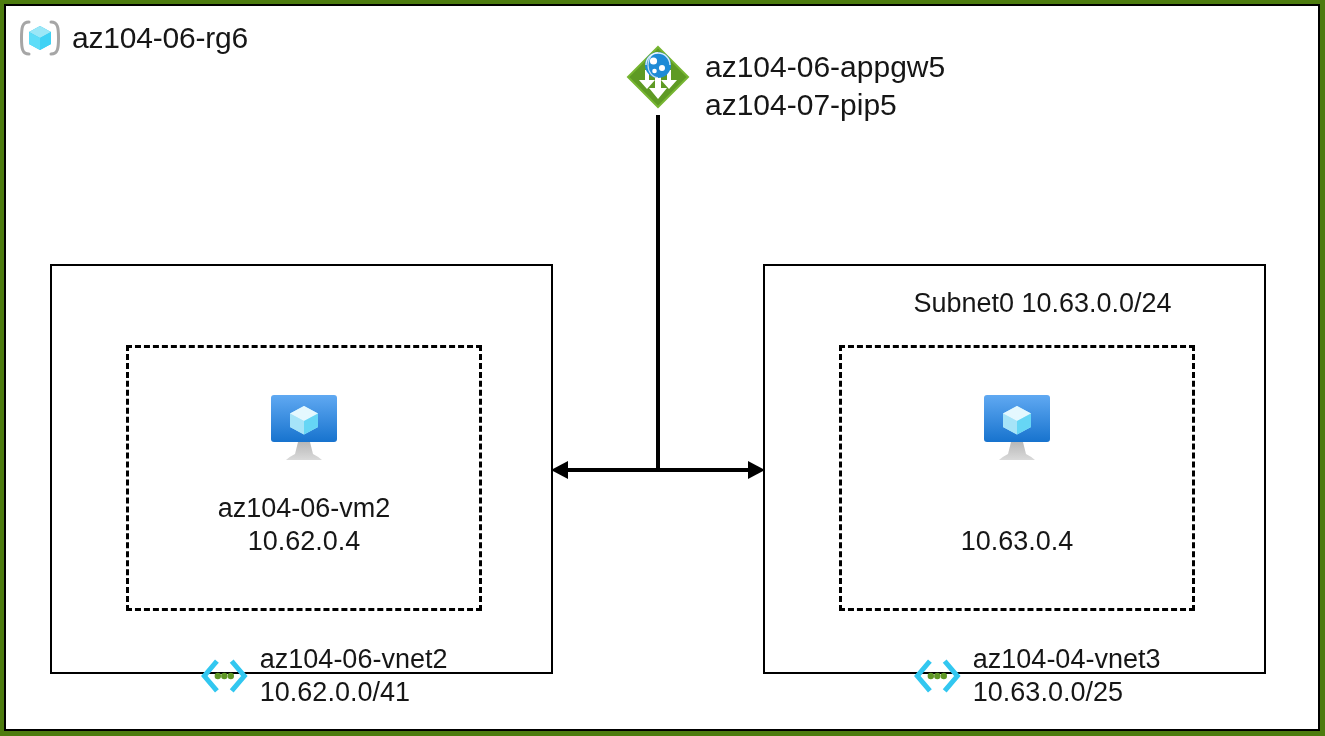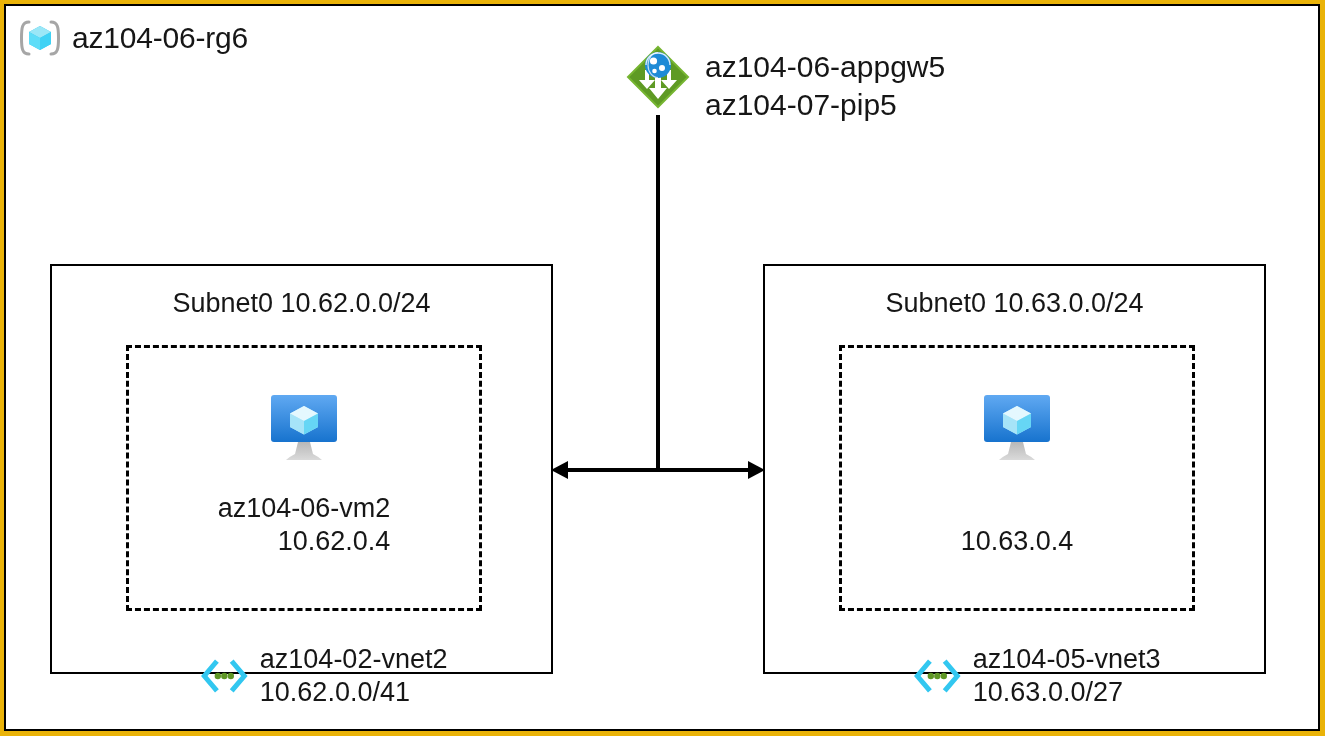--- a/index.html
+++ b/index.html
@@ -8,21 +8,21 @@
     background: #ffffff;
   }
   body {
     font-family: "Liberation Sans", sans-serif;
     color: #1a1a1a;
   }
   #canvas {
     position: relative;
     width: 1325px;
     height: 736px;
-    background: #eab308;
+    background: #4d7c0f;
     overflow: hidden;
   }
   .rg-frame {
     position: absolute;
     left: 4px;
     top: 4px;
     width: 1316px;
     height: 727px;
     border: 2px solid #000000;
     box-sizing: border-box;
@@ -42,21 +42,21 @@
     letter-spacing: -0.2px;
     white-space: nowrap;
   }
   .vnet-box {
     position: absolute;
     border: 2px solid #000000;
     box-sizing: border-box;
     background: #ffffff;
   }
   #vnet-left  { left: 50px;  top: 264px; width: 503px; height: 410px; }
-  #vnet-right { left: 763px; top: 264px; width: 503px; height: 410px; }
+  #vnet-right { left: 763px; top: 264px; width: 503px; height: 410px; padding-left: 28px; }
 
   .subnet-label {
     position: absolute;
     width: 100%;
     top: 22px;
     text-align: center;
     font-size: 27px;
     color: #161616;
     white-space: nowrap;
   }
@@ -74,21 +74,21 @@
     position: absolute;
     left: 0;
     top: 38px;
     width: 100%;
     display: flex;
     flex-direction: column;
     align-items: center;
   }
   .vm-caption {
     margin-top: 22px;
-    text-align: right;
+    text-align: center;
     font-size: 27px;
     line-height: 1.22;
     color: #161616;
     white-space: nowrap;
   }
 
   
   .vnet-badge {
     position: absolute;
     display: flex;
@@ -180,21 +180,20 @@
 
       <line x1="658" y1="115" x2="658" y2="470" stroke="#000000" stroke-width="4"></line>
 
       <line x1="560" y1="470" x2="756" y2="470" stroke="#000000" stroke-width="4"></line>
       <polygon points="551,470 568,461 568,479" fill="#000000"></polygon>
       <polygon points="765,470 748,461 748,479" fill="#000000"></polygon>
     </svg>
   </div>
 
   <div class="vnet-box" id="vnet-left">
-    <div class="subnet-label">Subnet0 10.62.0.0/24</div>
 
     <div class="subnet-box">
       <div class="vm-stack">
         <span>
           <svg width="84" height="84" viewBox="0 0 84 84" aria-hidden="true">
             <defs>
               <linearGradient id="vmScreen2" x1="0" y1="0" x2="0" y2="1">
                 <stop offset="0%" stop-color="#60A9F2"></stop>
                 <stop offset="100%" stop-color="#1773CE"></stop>
               </linearGradient>
@@ -222,21 +221,21 @@
       <span>
         <svg width="56" height="42" viewBox="0 0 56 42" aria-hidden="true">
           <path d="M19 8 L8 21 L19 34" fill="none" stroke="#32C7F0" stroke-width="5" stroke-linecap="square"></path>
           <path d="M37 8 L48 21 L37 34" fill="none" stroke="#32C7F0" stroke-width="5" stroke-linecap="square"></path>
           <circle cx="21.5" cy="21" r="3.2" fill="#5E9624"></circle>
           <circle cx="28" cy="21" r="3.2" fill="#5E9624"></circle>
           <circle cx="34.5" cy="21" r="3.2" fill="#5E9624"></circle>
         </svg>
       </span>
       <span class="vtext">
-        <span>az104-02-vnet2</span><br>
+        <span>az104-06-vnet2</span><br>
         <span>10.62.0.0/41</span>
       </span>
     </div>
   </div>
 
   <div class="vnet-box" id="vnet-right">
     <div class="subnet-label">Subnet0 10.63.0.0/24</div>
 
     <div class="subnet-box">
       <div class="vm-stack">
@@ -271,19 +270,19 @@
       <span>
         <svg width="56" height="42" viewBox="0 0 56 42" aria-hidden="true">
           <path d="M19 8 L8 21 L19 34" fill="none" stroke="#32C7F0" stroke-width="5" stroke-linecap="square"></path>
           <path d="M37 8 L48 21 L37 34" fill="none" stroke="#32C7F0" stroke-width="5" stroke-linecap="square"></path>
           <circle cx="21.5" cy="21" r="3.2" fill="#5E9624"></circle>
           <circle cx="28" cy="21" r="3.2" fill="#5E9624"></circle>
           <circle cx="34.5" cy="21" r="3.2" fill="#5E9624"></circle>
         </svg>
       </span>
       <span class="vtext">
-        <span>az104-05-vnet3</span><br>
-        <span>10.63.0.0/27</span>
+        <span>az104-04-vnet3</span><br>
+        <span>10.63.0.0/25</span>
       </span>
     </div>
   </div>
 
 </div>
 
 </body></html>

